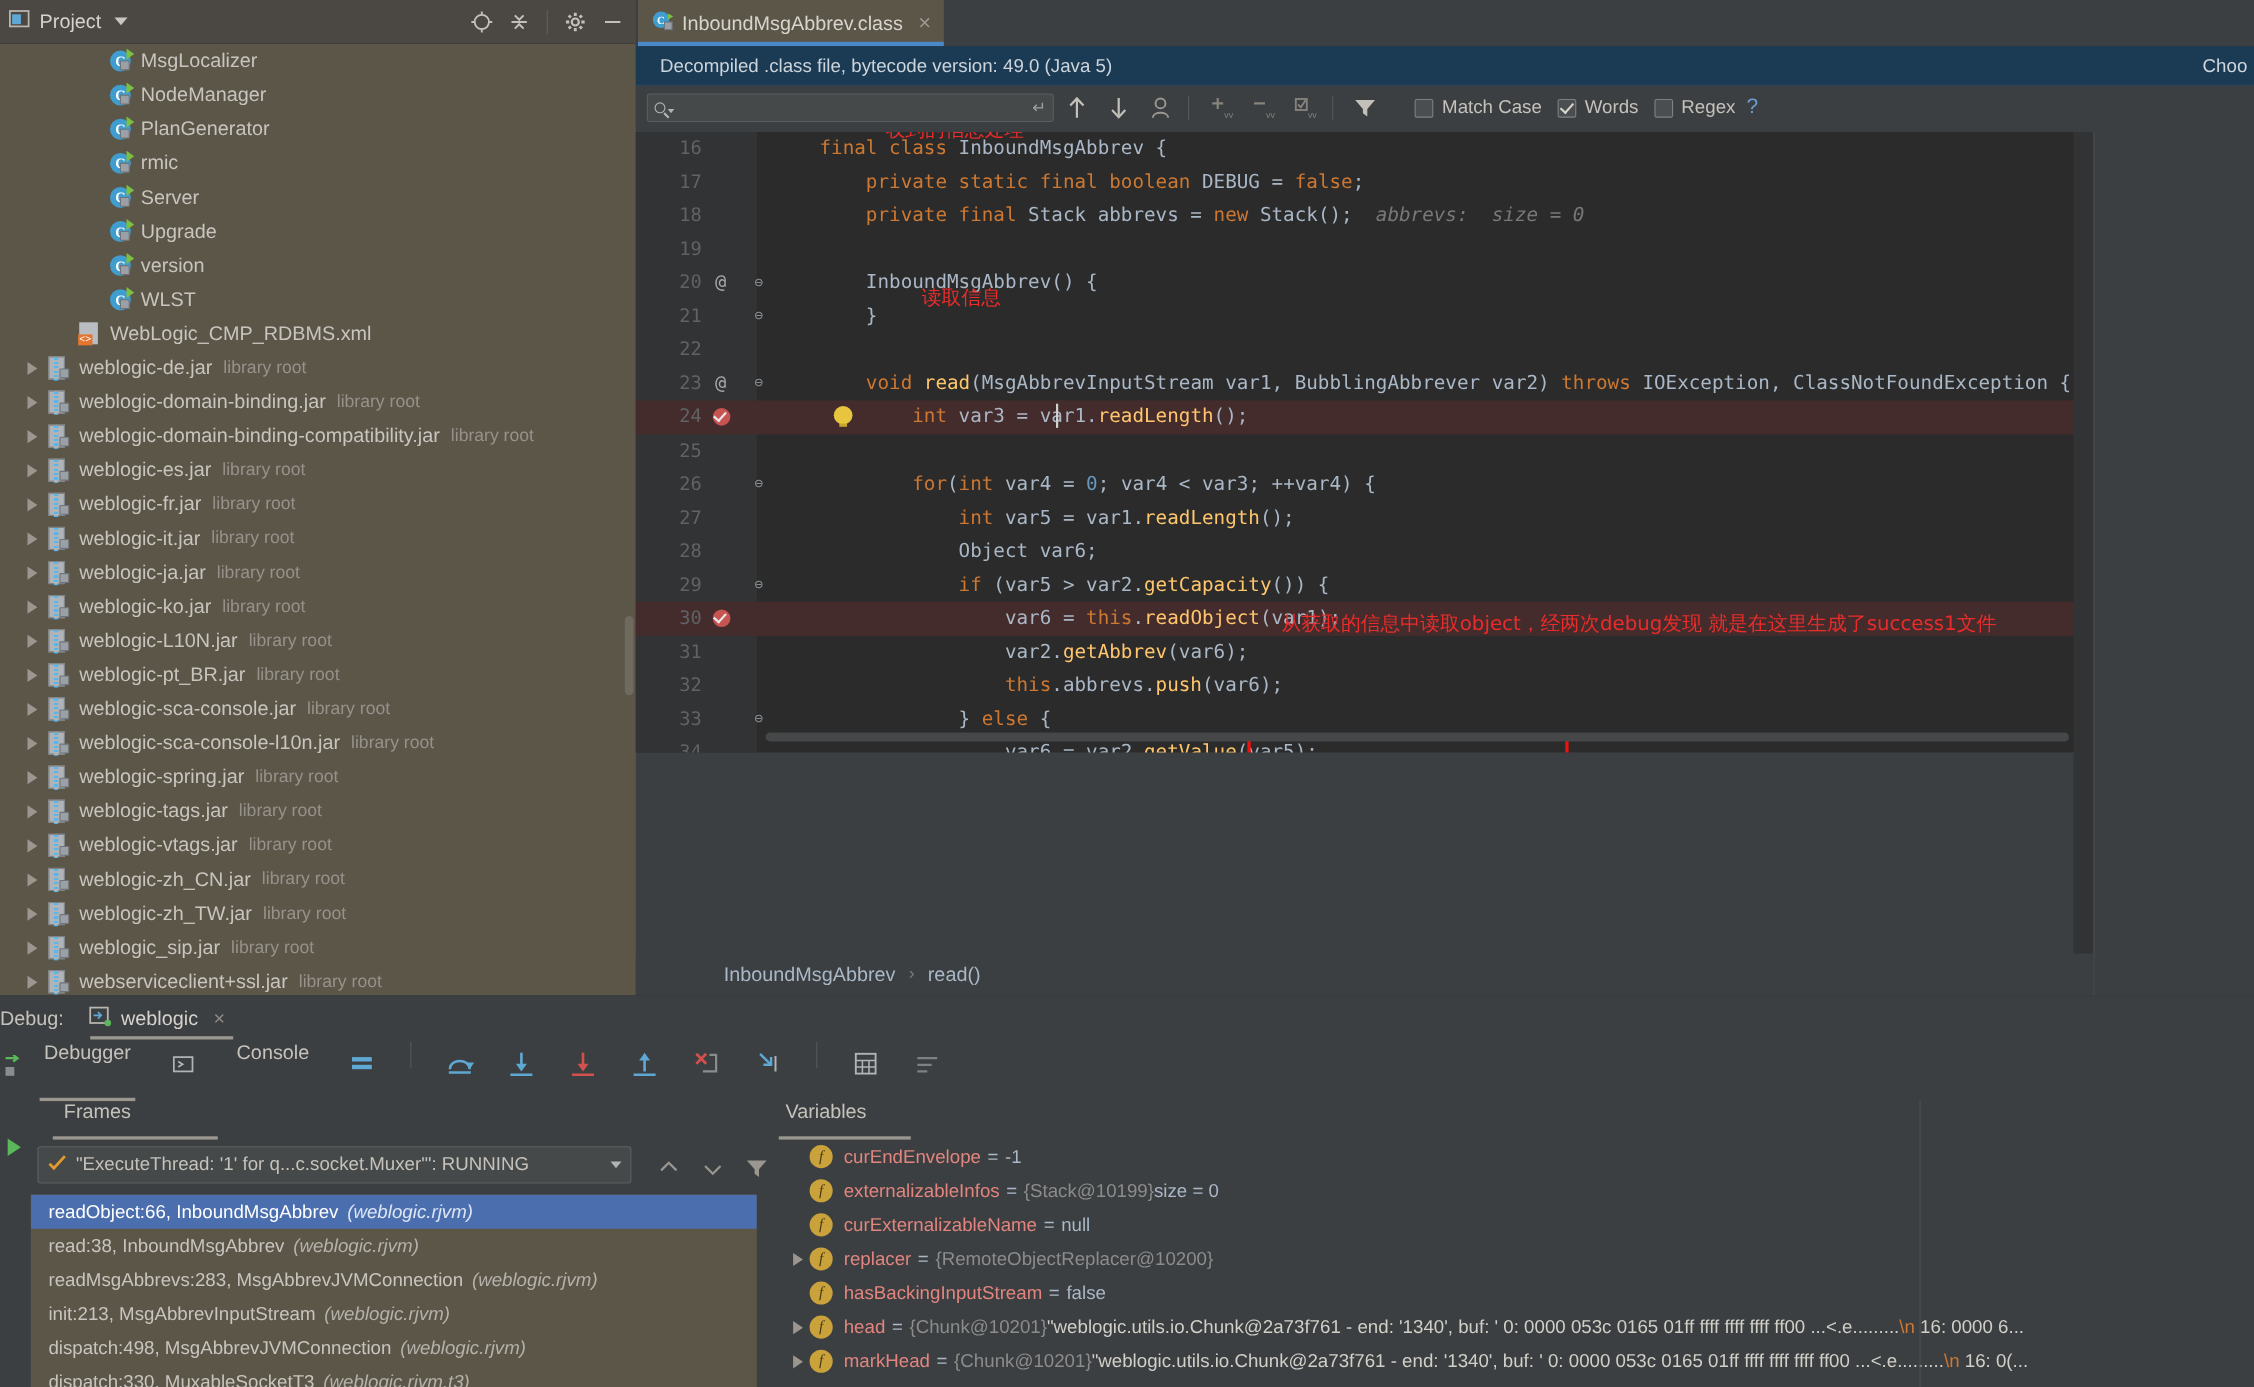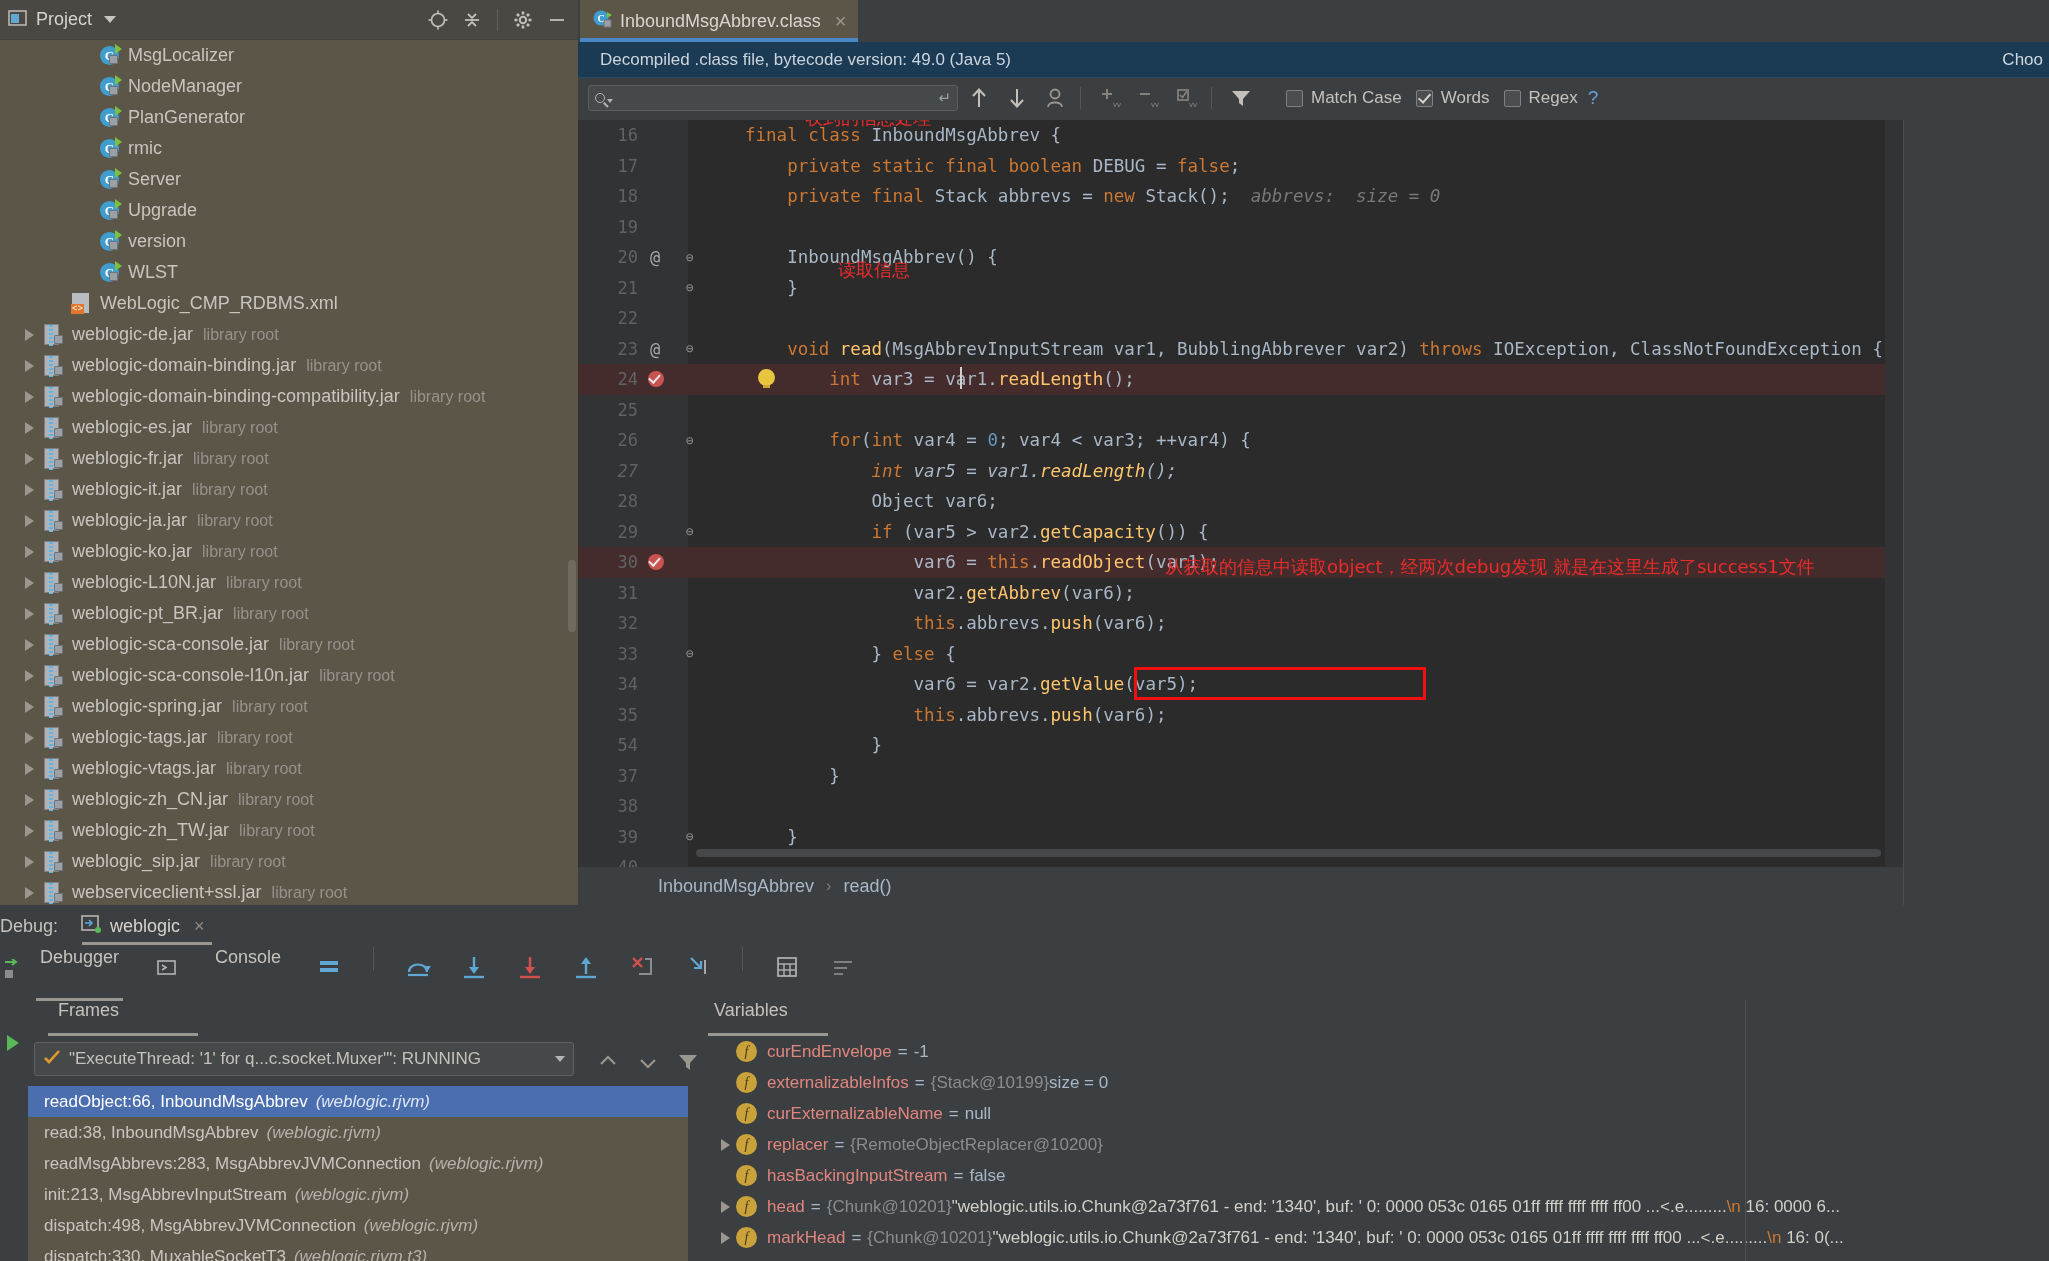--- a/index.html
+++ b/index.html
@@ -78,21 +78,21 @@
   .tb-sep{width:1px;height:22px;background:#55585a;margin:0 8px;}
   .cbox{display:flex;align-items:center;margin-left:14px;}
   .cbsq{width:17px;height:17px;border:1px solid #7d8184;background:#4a4e50;border-radius:2px;
      margin-right:8px;position:relative;}
   .cbsq.checked:after{content:"";position:absolute;left:4px;top:0px;width:5px;height:10px;
      border:solid #d6d3cd;border-width:0 2px 2px 0;transform:rotate(42deg);}
   .cblab{color:#c5c2bc;font-size:17px;}
   .qmark{color:#6b9fd4;font-size:19px;margin-left:10px;}
 
   
-  .editor{position:absolute;left:578px;top:120px;width:1325px;height:747px;
+  .editor{position:absolute;left:578px;top:120px;width:1325px;height:564px;
      background:#2b2b2b;overflow:hidden;padding-left:33px;}
   .gutter{position:absolute;left:0;top:0;width:110px;height:100%;background:#313335;}
   .code-area{position:absolute;left:0;top:0;right:0;bottom:0;
      font-family:"DejaVu Sans Mono",monospace;font-size:17.5px;}
   .cline{position:relative;height:30.5px;display:flex;align-items:center;white-space:pre;}
   .lnum{position:absolute;left:0;width:60px;text-align:right;color:#606366;font-size:17px;}
   .at{position:absolute;left:72px;color:#a9a9a9;font-size:17px;}
   .fold{position:absolute;left:108px;width:14px;color:#8a8d8f;font-size:13px;}
   .ctext{position:absolute;left:145px;margin-left:22px;}
   .hl-line{background:#452c2c;}
@@ -595,21 +595,21 @@
         <div class="cline" style="top: 30.5px; position: absolute; left: 0px; right: 0px;"><span class="lnum">17</span><span class="ctext"><span class="k">    private static final </span><span class="k">boolean </span><span class="plain">DEBUG = </span><span class="k">false</span><span class="plain">;</span></span></div>
         <div class="cline" style="top: 61px; position: absolute; left: 0px; right: 0px;"><span class="lnum">18</span><span class="ctext"><span class="k">    private final </span><span class="plain">Stack abbrevs = </span><span class="k">new </span><span class="plain">Stack();</span><span class="hint">  abbrevs:  size = 0</span></span></div>
         <div class="cline" style="top: 91.5px; position: absolute; left: 0px; right: 0px;"><span class="lnum">19</span><span class="ctext"></span></div>
         <div class="cline" style="top: 122px; position: absolute; left: 0px; right: 0px;"><span class="lnum">20</span><span class="at">@</span><span class="fold">⊖</span><span class="ctext"><span class="plain">    InboundMsgAbbrev() {</span></span></div>
         <div class="cline" style="top: 152.5px; position: absolute; left: 0px; right: 0px;"><span class="lnum">21</span><span class="fold">⊖</span><span class="ctext"><span class="plain">    }</span></span></div>
         <div class="cline" style="top: 183px; position: absolute; left: 0px; right: 0px;"><span class="lnum">22</span><span class="ctext"></span></div>
         <div class="cline" style="top: 213.5px; position: absolute; left: 0px; right: 0px;"><span class="lnum">23</span><span class="at">@</span><span class="fold">⊖</span><span class="ctext"><span class="k">    void </span><span class="f">read</span><span class="plain">(MsgAbbrevInputStream var1, BubblingAbbrever var2) </span><span class="k">throws </span><span class="plain">IOException, ClassNotFoundException {</span></span></div>
         <div class="cline hl-line" style="top: 244px; position: absolute; left: 0px; right: 0px;"><span class="lnum">24</span><span class="bp"></span><span class="bulb"></span><span class="ctext"><span class="k">        int </span><span class="plain">var3 = var1.</span><span class="f">readLength</span><span class="plain">();</span></span></div>
         <div class="cline" style="top: 274.5px; position: absolute; left: 0px; right: 0px;"><span class="lnum">25</span><span class="ctext"></span></div>
         <div class="cline" style="top: 305px; position: absolute; left: 0px; right: 0px;"><span class="lnum">26</span><span class="fold">⊖</span><span class="ctext"><span class="k">        for</span><span class="plain">(</span><span class="k">int </span><span class="plain">var4 = </span><span class="n">0</span><span class="plain">; var4 &lt; var3; ++var4) {</span></span></div>
-        <div class="cline" style="top: 335.5px; position: absolute; left: 0px; right: 0px; font-style: italic;"><span class="lnum">27</span><span class="ctext"><span class="k">            int </span><span class="plain">var5 = var1.</span><span class="f">readLength</span><span class="plain">();</span></span></div>
+        <div class="cline" style="top: 335.5px; position: absolute; left: 0px; right: 0px;"><span class="lnum">27</span><span class="ctext"><span class="k">            int </span><span class="plain">var5 = var1.</span><span class="f">readLength</span><span class="plain">();</span></span></div>
         <div class="cline" style="top: 366px; position: absolute; left: 0px; right: 0px;"><span class="lnum">28</span><span class="ctext"><span class="plain">            Object var6;</span></span></div>
         <div class="cline" style="top: 396.5px; position: absolute; left: 0px; right: 0px;"><span class="lnum">29</span><span class="fold">⊖</span><span class="ctext"><span class="k">            if </span><span class="plain">(var5 &gt; var2.</span><span class="f">getCapacity</span><span class="plain">()) {</span></span></div>
         <div class="cline hl-line" style="top: 427px; position: absolute; left: 0px; right: 0px;"><span class="lnum">30</span><span class="bp"></span><span class="ctext"><span class="plain">                var6 = </span><span class="k">this</span><span class="plain">.</span><span class="f">readObject</span><span class="plain">(var1);</span></span></div>
         <div class="cline" style="top: 457.5px; position: absolute; left: 0px; right: 0px;"><span class="lnum">31</span><span class="ctext"><span class="plain">                var2.</span><span class="f">getAbbrev</span><span class="plain">(var6);</span></span></div>
         <div class="cline" style="top: 488px; position: absolute; left: 0px; right: 0px;"><span class="lnum">32</span><span class="ctext"><span class="k">                this</span><span class="plain">.abbrevs.</span><span class="f">push</span><span class="plain">(var6);</span></span></div>
         <div class="cline" style="top: 518.5px; position: absolute; left: 0px; right: 0px;"><span class="lnum">33</span><span class="fold">⊖</span><span class="ctext"><span class="plain">            } </span><span class="k">else </span><span class="plain">{</span></span></div>
         <div class="cline" style="top: 549px; position: absolute; left: 0px; right: 0px;"><span class="lnum">34</span><span class="ctext"><span class="plain">                var6 = var2.</span><span class="f">getValue</span><span class="plain">(var5);</span></span></div>
         <div class="cline" style="top: 579.5px; position: absolute; left: 0px; right: 0px;"><span class="lnum">35</span><span class="ctext"><span class="k">                this</span><span class="plain">.abbrevs.</span><span class="f">push</span><span class="plain">(var6);</span></span></div>
         <div class="cline" style="top: 610px; position: absolute; left: 0px; right: 0px;"><span class="lnum">54</span><span class="ctext"><span class="plain">            }</span></span></div>
         <div class="cline" style="top: 640.5px; position: absolute; left: 0px; right: 0px;"><span class="lnum">37</span><span class="ctext"><span class="plain">        }</span></span></div>

